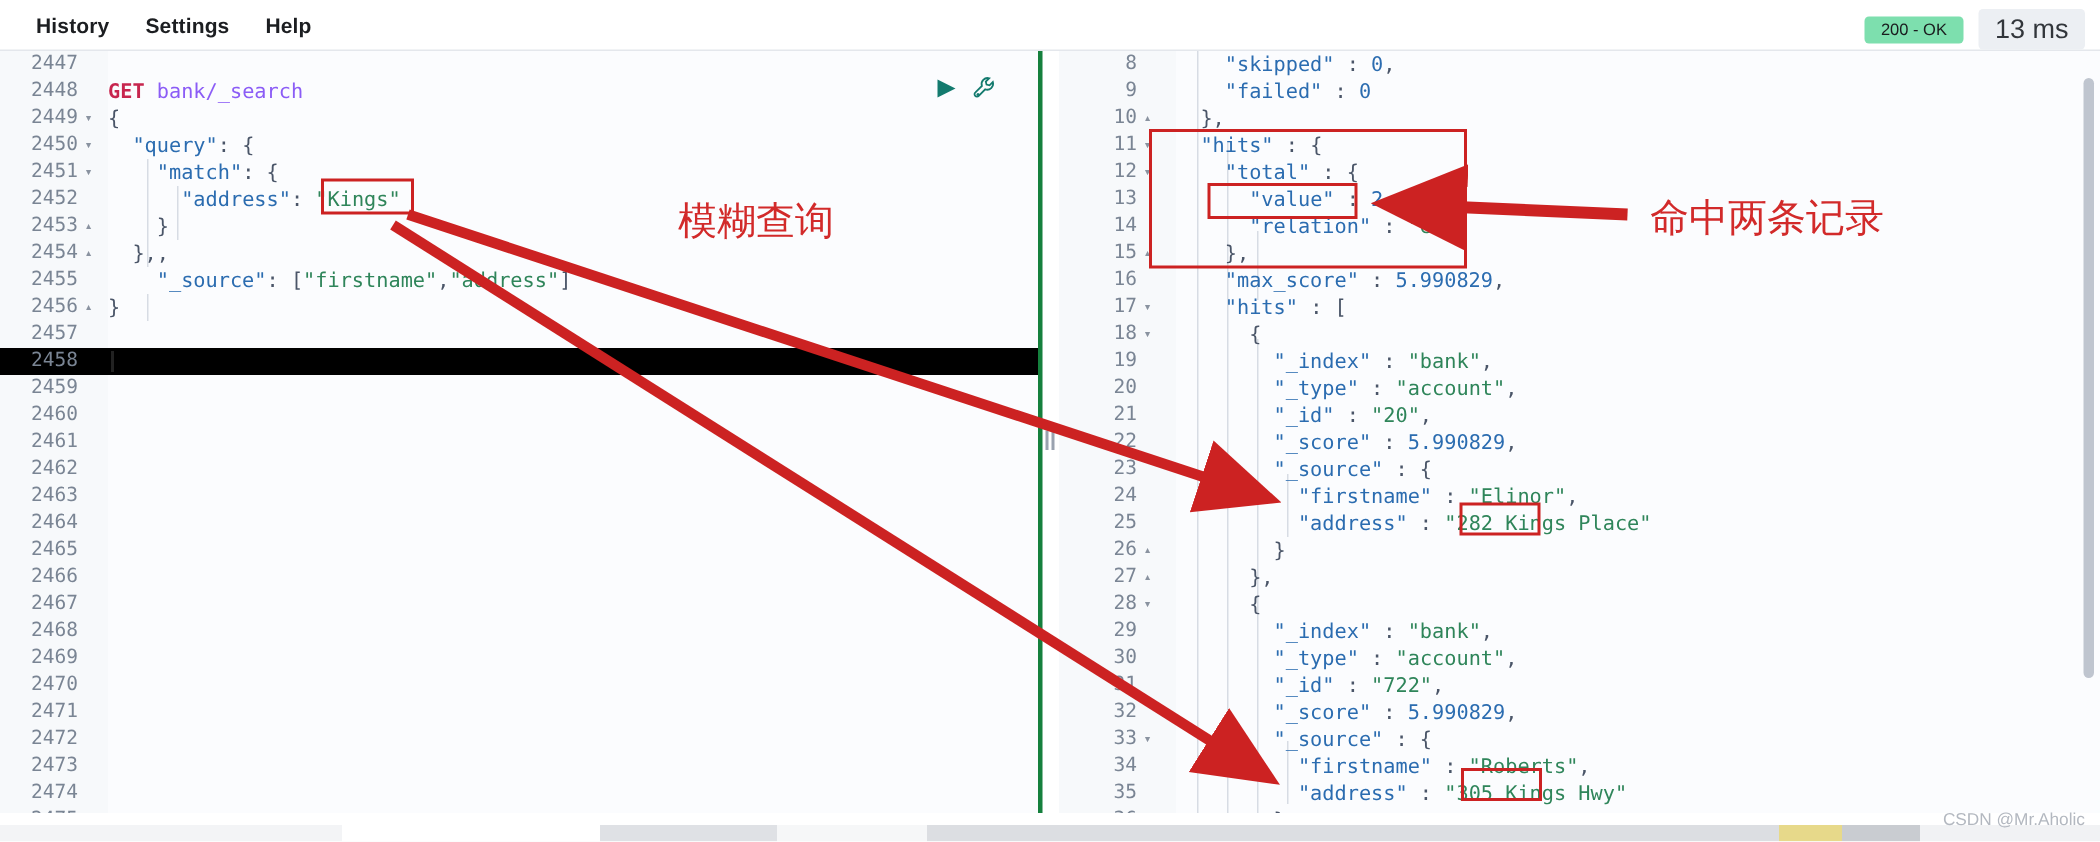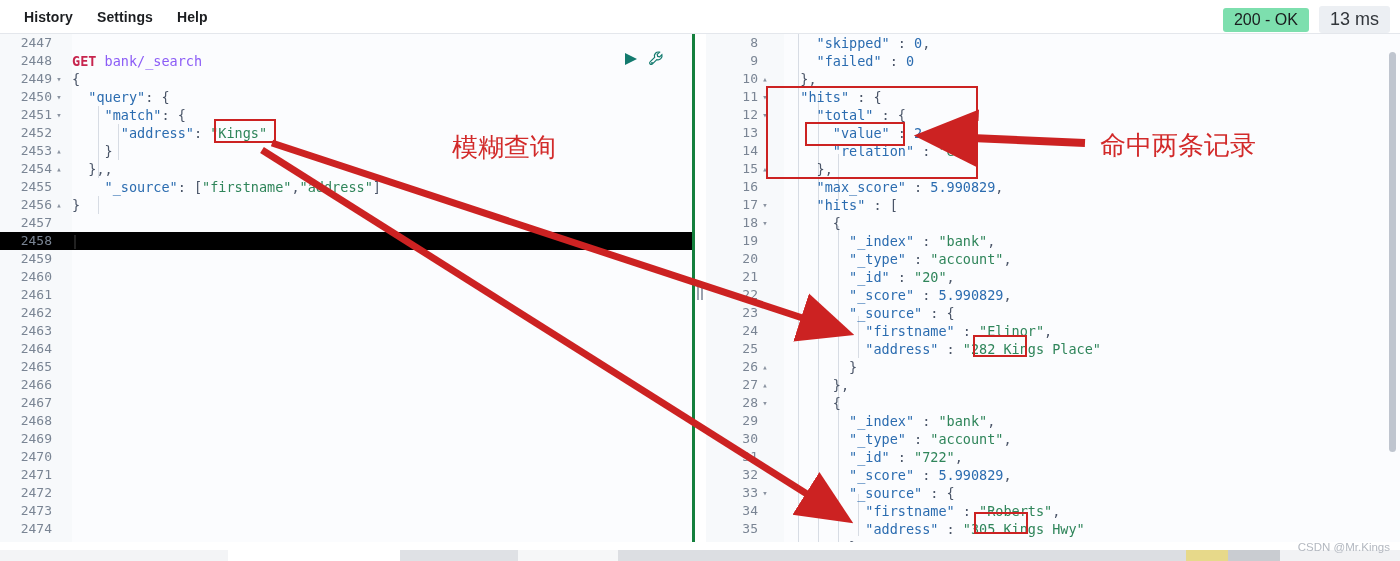--- a/index.html
+++ b/index.html
@@ -37,21 +37,21 @@
     text-align: center;
   }
 
   .status-wrap {
     position: absolute; right: 10px; top: 6px;
     display: flex; align-items: center; gap: 10px;
   }
   .badge-ok {
     background: #7ddfae;
     color: #1a1c1e;
-    font-size: 16px;
+    font-size: 11px;
     padding: 3px 11px;
     border-radius: 3px;
     font-weight: 400;
     margin-left: 24px;
   }
   .badge-time {
     background: #eceff3;
     color: #32363b;
     font-size: 18px;
     padding: 3px 11px;
@@ -277,21 +277,21 @@
   <div class="overlay">
     <div class="anno-text anno-cn-right">命中两条记录</div>
     <div class="anno-text anno-cn-left">模糊查询</div>
     <div class="box" id="box0" style="left: 214px; top: 119px; width: 62px; height: 24px; border-color: rgb(204, 34, 34);"></div>
     <div class="box" id="box1" style="left: 766px; top: 86px; width: 212px; height: 93px; border-color: rgb(204, 34, 34);"></div>
     <div class="box" id="box2" style="left: 805px; top: 122px; width: 100px; height: 24px; border-color: rgb(204, 34, 34);"></div>
     <div class="box" id="box3" style="left: 973px; top: 335px; width: 54px; height: 22px; border-color: rgb(204, 34, 34);"></div>
     <div class="box" id="box4" style="left: 974px; top: 512px; width: 54px; height: 22px; border-color: rgb(204, 34, 34);"></div>
   </div>
 
-  <div class="watermark">CSDN @Mr.Kings</div>
+  <div class="watermark">CSDN @Mr.Aholic</div>
 
   <div class="taskbar">
     <div class="tb-seg" style="left:0;width:228px;background:#f3f4f6;"></div>
     <div class="tb-seg" style="left:228px;width:172px;background:#ffffff;"></div>
     <div class="tb-seg" style="left:400px;width:118px;background:#dfe1e5;"></div>
     <div class="tb-seg" style="left:518px;width:100px;background:#f6f7f8;"></div>
     <div class="tb-seg" style="left:618px;width:568px;background:#dcdee2;"></div>
     <div class="tb-seg" style="left:1186px;width:42px;background:#e7d98a;"></div>
     <div class="tb-seg" style="left:1228px;width:52px;background:#c9ccd1;"></div>
     <div class="tb-seg" style="left:1280px;width:120px;background:#f1f2f4;"></div>

